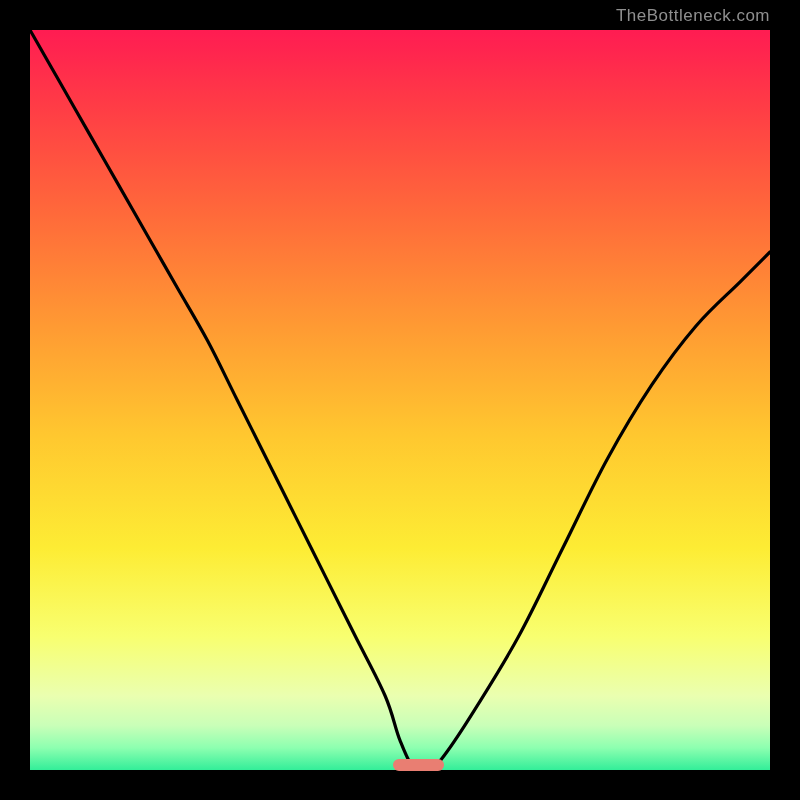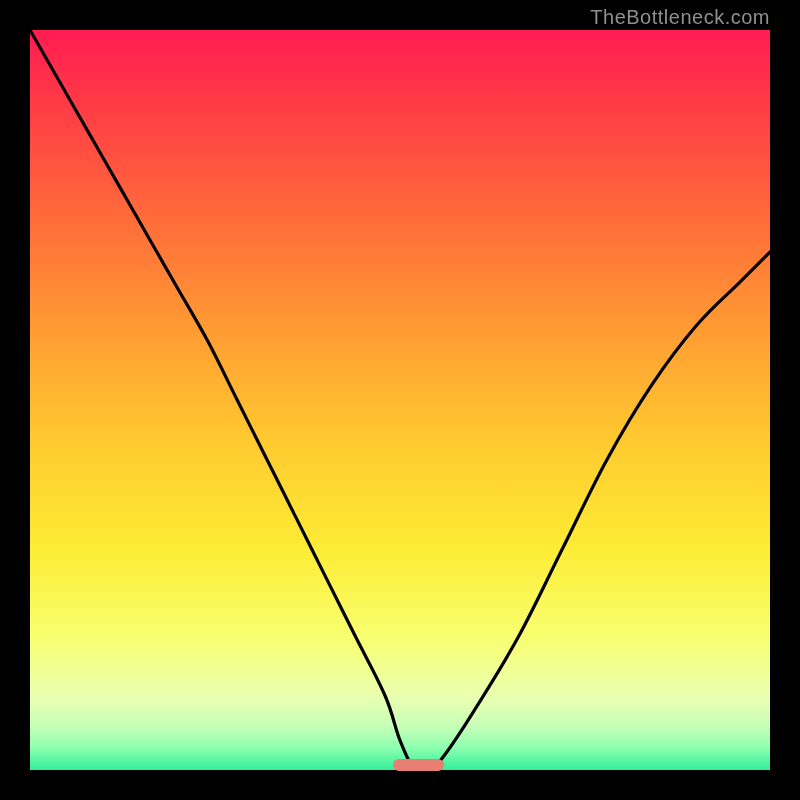--- a/index.html
+++ b/index.html
@@ -39,21 +39,21 @@
       #c9ffb8 94%,
       #8dffb0 97%,
       #33ee99 100%
     );
   }
   .attribution {
     position: absolute;
     top: 6px;
     right: 30px;
     color: #8f8f8f;
-    font-size: 20px;
+    font-size: 17px;
     font-weight: 500;
     letter-spacing: 0.5px;
     user-select: none;
   }
   svg.curve {
     position: absolute;
     left: 0;
     top: 0;
     width: 740px;
     height: 740px;

